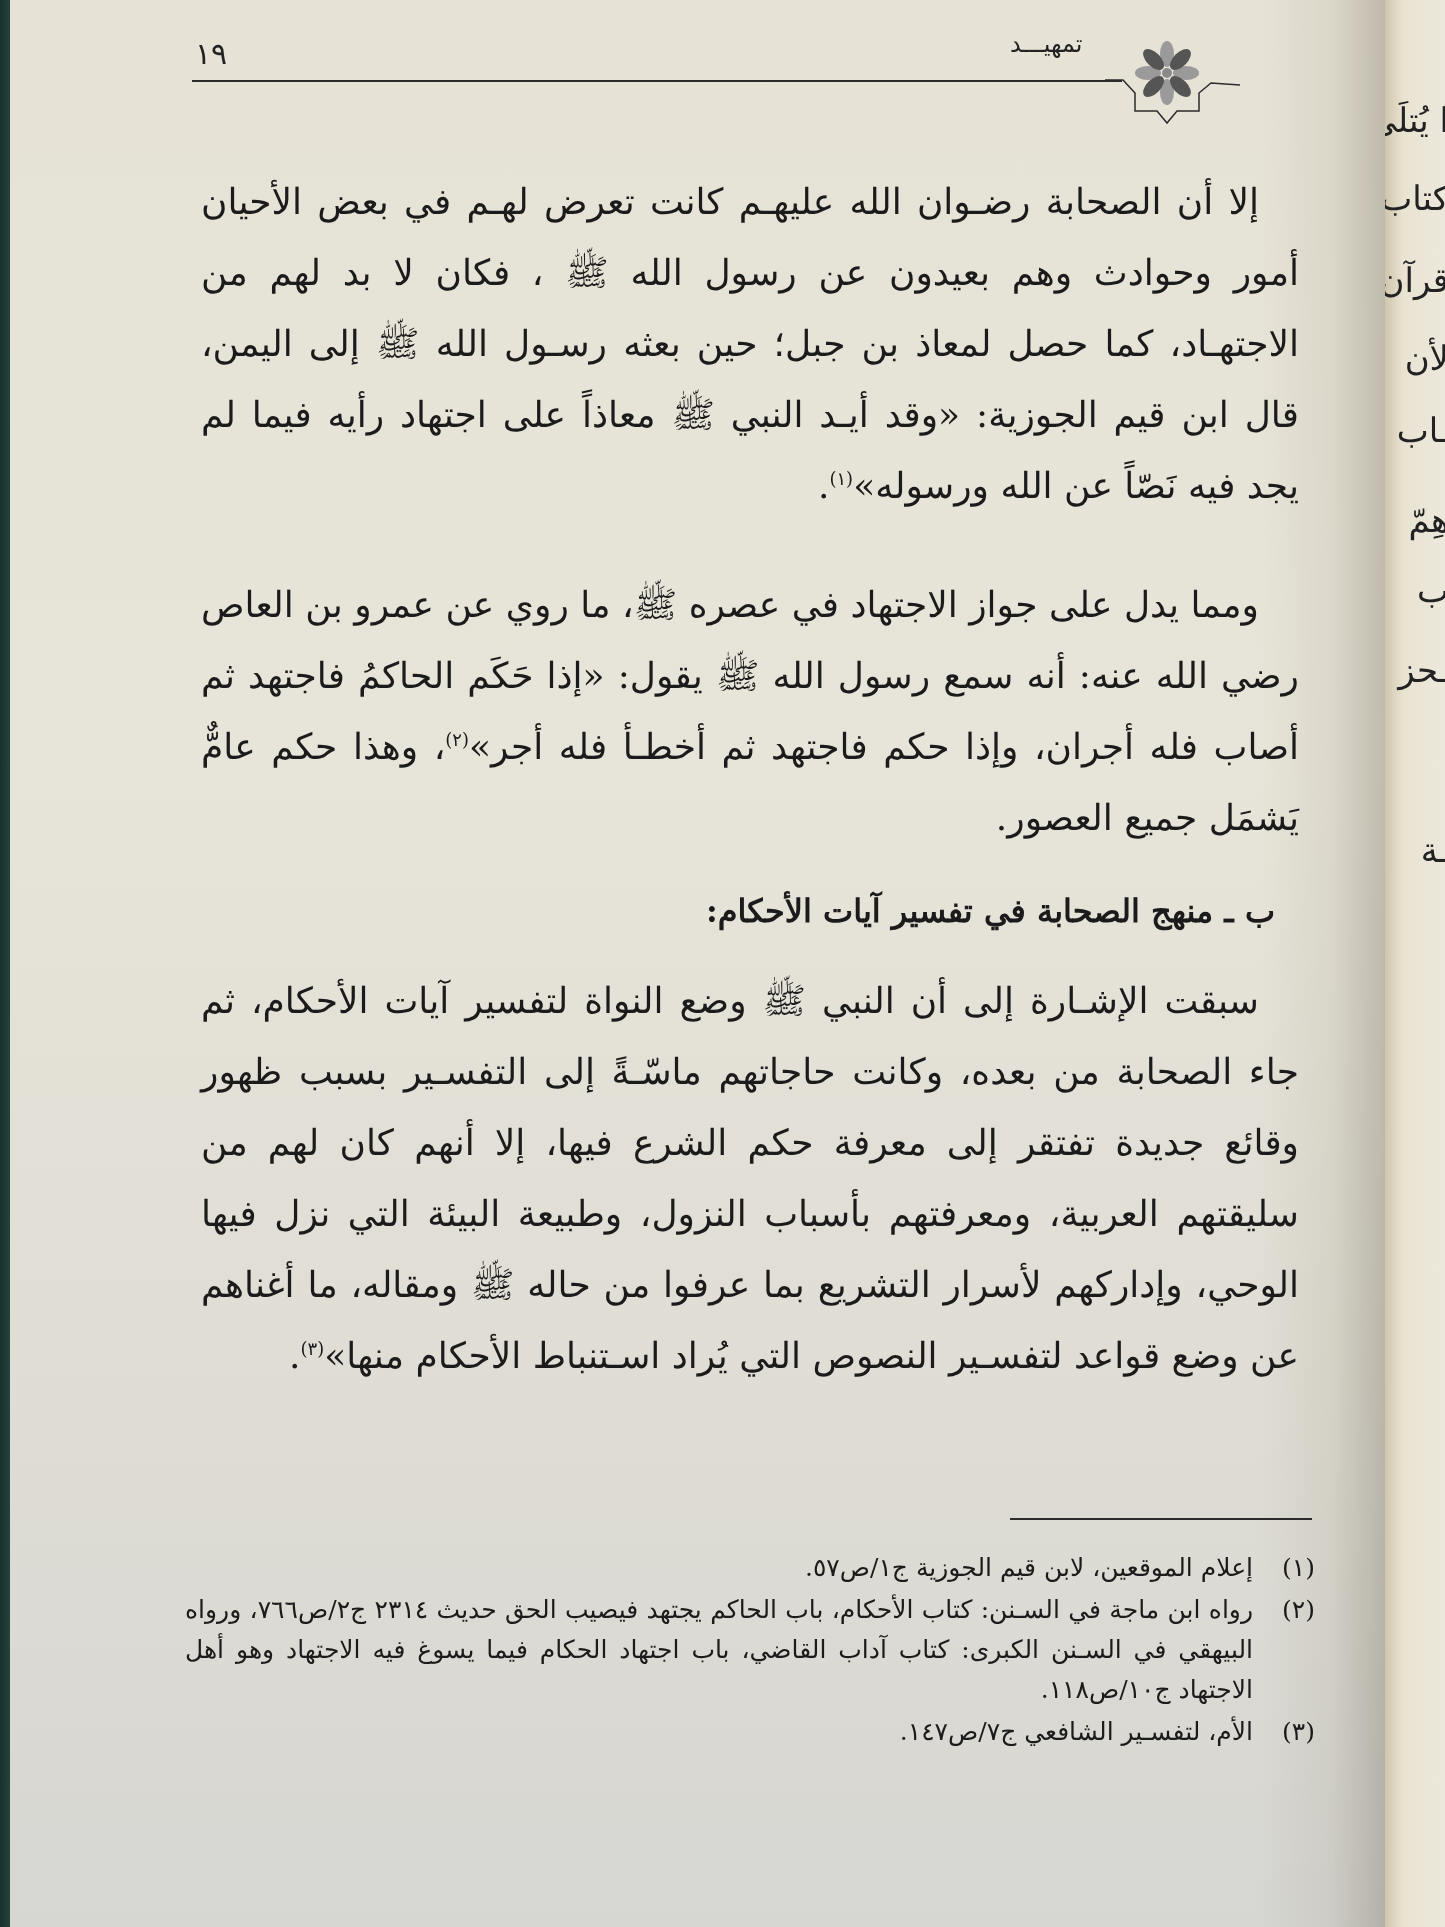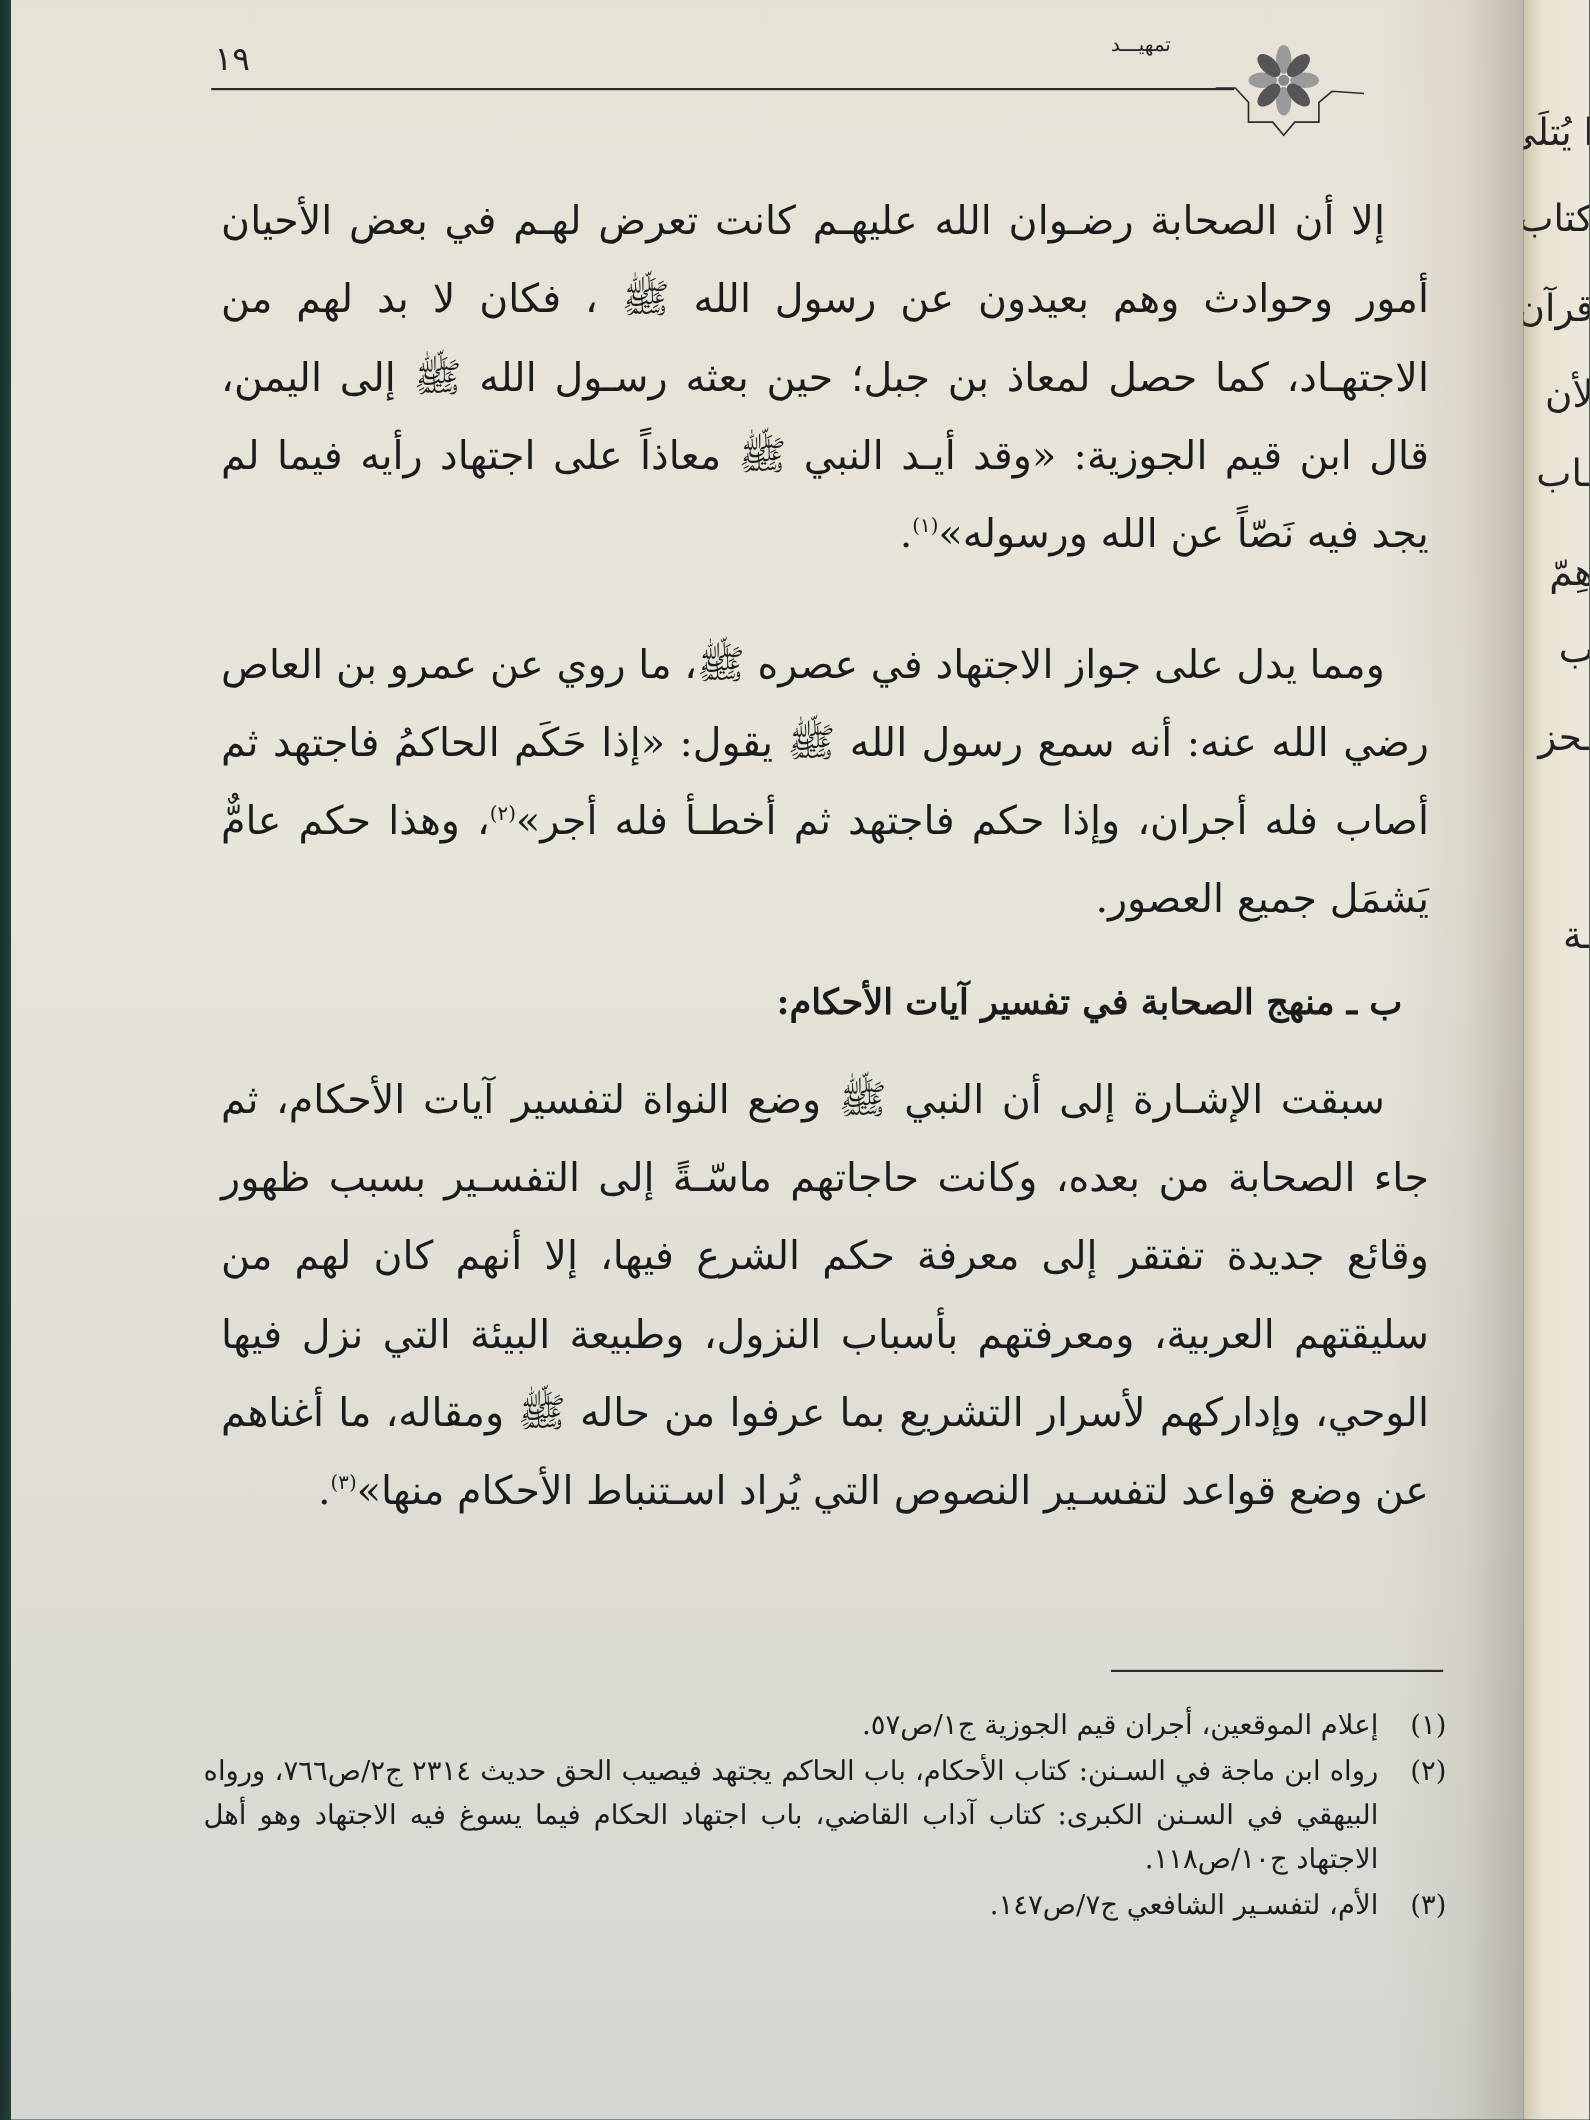--- a/index.html
+++ b/index.html
@@ -33,21 +33,21 @@
   
   .header-rule {
     position: absolute; left: 192px; top: 80px; width: 930px; height: 2px;
     background: #2b2b2b;
   }
   .page-number {
     position: absolute; left: 195px; top: 36px; font-size: 30px; color: #222;
     font-family: Liberation Sans, sans-serif;
   }
   .running-head {
-    position: absolute; left: 1010px; top: 30px; font-size: 18px; color: #222;
+    position: absolute; left: 1010px; top: 30px; font-size: 24px; color: #222;
     direction: rtl; font-family: "DejaVu Sans", sans-serif; letter-spacing: 1px;
   }
   .ornament { position: absolute; left: 1105px; top: 35px; width: 135px; height: 90px; }
 
   
   .text-block {
     position: absolute; left: 185px; width: 1130px; direction: rtl;
     text-align: justify; text-align-last: right;
     font-family: "DejaVu Serif", serif; color: #1b1b1b;
   }
@@ -116,21 +116,21 @@
   <div style="height:12px"></div>
   <h2 class="heading">ب ـ منهج الصحابة في تفسير آيات الأحكام:</h2>
   <div style="height:8px"></div>
   <p class="para"><span>سبقت الإشـارة إلى أن النبي ﷺ وضع النواة لتفسير آيات الأحكام، ثم جاء الصحابة من بعده، وكانت حاجاتهم ماسّـةً إلى التفسـير بسبب ظهور وقائع جديدة تفتقر إلى معرفة حكم الشرع فيها، إلا أنهم كان لهم من سليقتهم العربية، ومعرفتهم بأسباب النزول، وطبيعة البيئة التي نزل فيها الوحي، وإداركهم لأسرار التشريع بما عرفوا من حاله ﷺ ومقاله، ما أغناهم عن وضع قواعد لتفسـير النصوص التي يُراد اسـتنباط الأحكام منها»</span><sup class="fn">(٣)</sup><span>.</span></p>
 </div>
 
 <div class="footnote-rule"></div>
 <div class="footnotes">
   <div class="fn-item">
     <span class="fn-num">(١)</span>
-    <span class="fn-text">إعلام الموقعين، أجران قيم الجوزية ج١/ص٥٧.</span>
+    <span class="fn-text">إعلام الموقعين، لابن قيم الجوزية ج١/ص٥٧.</span>
   </div>
   <div class="fn-item">
     <span class="fn-num">(٢)</span>
     <span class="fn-text">رواه ابن ماجة في السـنن: كتاب الأحكام، باب الحاكم يجتهد فيصيب الحق حديث ٢٣١٤ ج٢/ص٧٦٦، ورواه البيهقي في السـنن الكبرى: كتاب آداب القاضي، باب اجتهاد الحكام فيما يسوغ فيه الاجتهاد وهو أهل الاجتهاد ج١٠/ص١١٨.</span>
   </div>
   <div class="fn-item">
     <span class="fn-num">(٣)</span>
     <span class="fn-text">الأم، لتفسـير الشافعي ج٧/ص١٤٧.</span>
   </div>
 </div>

